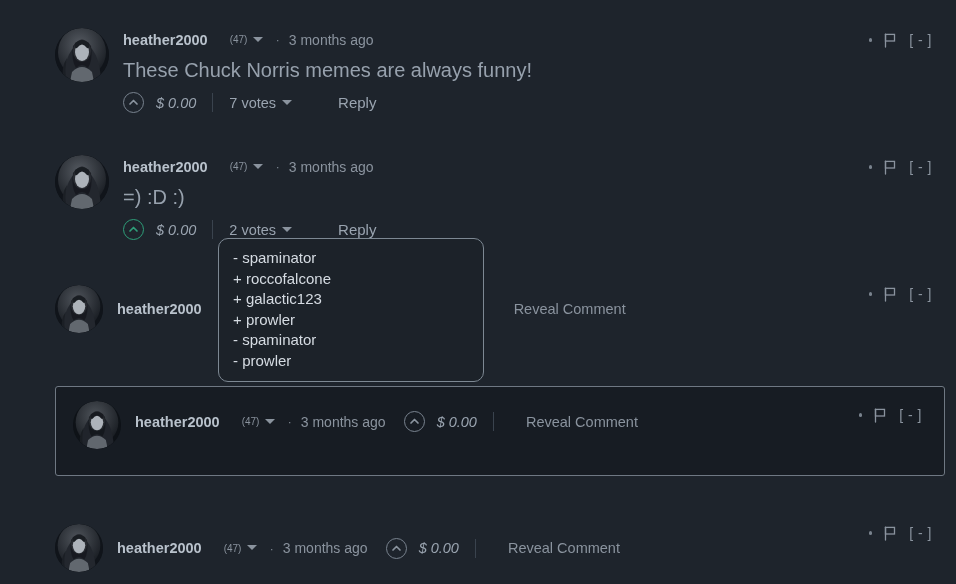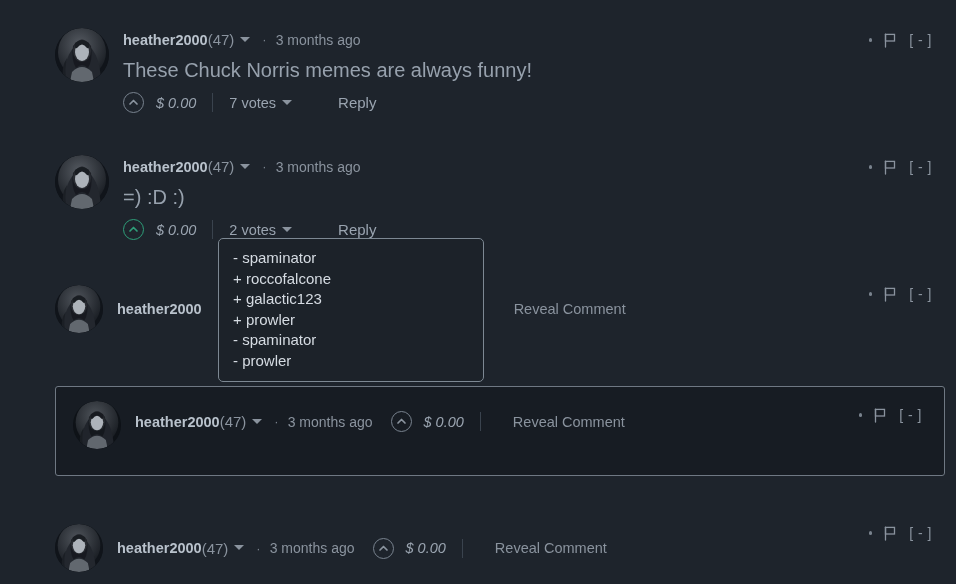--- a/index.html
+++ b/index.html
@@ -44,21 +44,21 @@
     gap: 0;
     font-size: 14.5px;
     line-height: 20px;
     white-space: nowrap;
   }
   .uname {
     font-weight: bold;
     color: #b9c2cc;
     font-size: 14.5px;
   }
-  .rep { color: #8a939e; font-size: 15px; margin-left: 0; }
+  .rep { color: #8a939e; font-size: 10px; margin-left: 22px; }
   .caret {
     display: inline-block;
     width: 0; height: 0;
     border-left: 5px solid transparent;
     border-right: 5px solid transparent;
     border-top: 5px solid #8a939e;
     margin-left: 6px;
     margin-bottom: 1px;
     vertical-align: middle;
   }
@@ -120,21 +120,21 @@
   }
 
   
   .votes-dropdown {
     position: absolute;
     left: 218px;
     top: 238px;
     width: 266px;
     background: #1c2229;
     border: 1.4px solid #7d8893;
-    border-radius: 5px;
+    border-radius: 10px;
     padding: 9px 0 10px 0;
     z-index: 40;
   }
   .vitem {
     font-size: 15px;
     line-height: 20.5px;
     color: #d5dbe2;
     padding: 0 0 0 14px;
     white-space: nowrap;
   }

